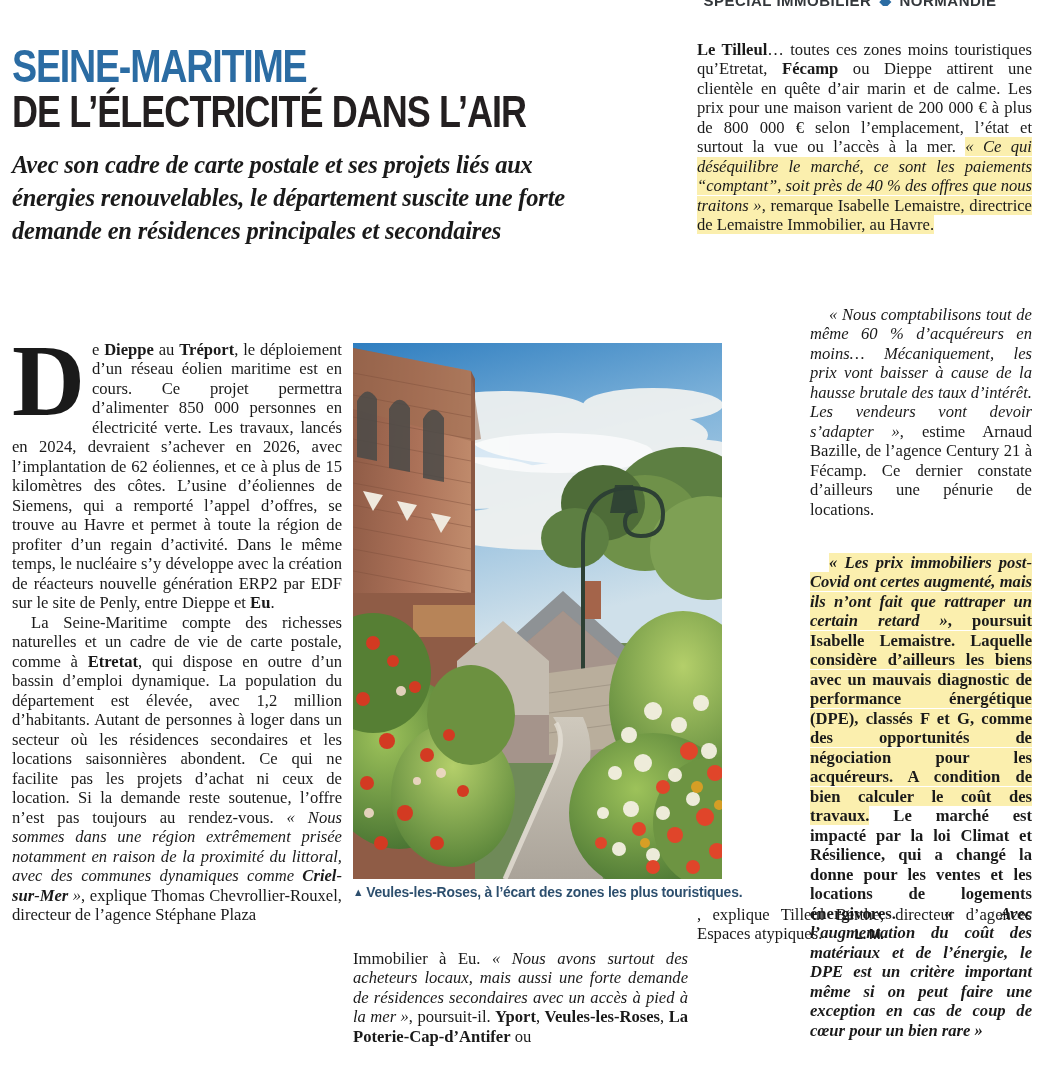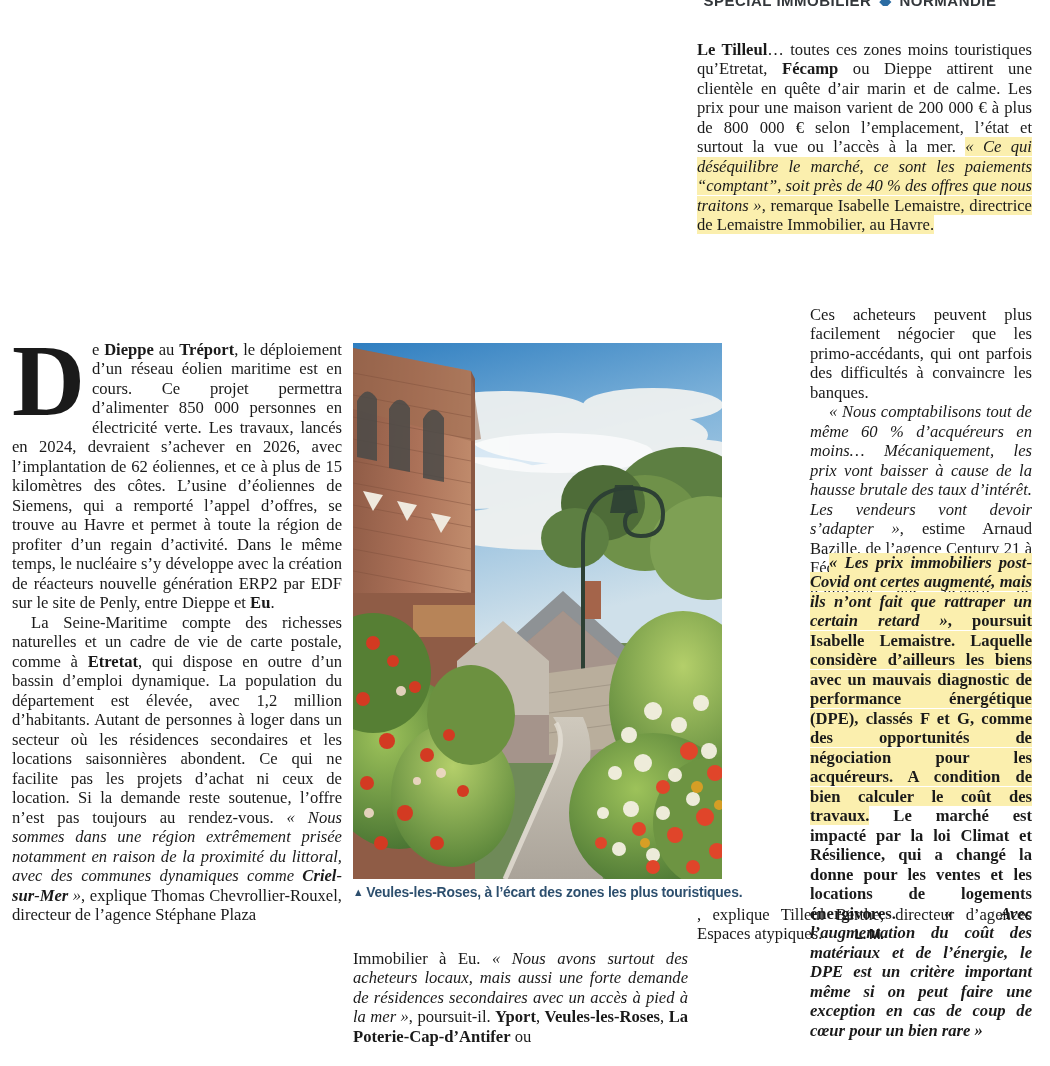--- a/index.html
+++ b/index.html
@@ -118,20 +118,25 @@
 </style>
 </head>
 <body>
 
 <div class="page">
 
   <div class="runhead">
     <span>SPÉCIAL IMMOBILIER</span><span class="sep">◆</span><span>NORMANDIE</span>
   </div>
 
+  <div class="head-wrap">
+    <div class="kicker">SEINE-MARITIME</div>
+    <div class="headline">DE L’ÉLECTRICITÉ DANS L’AIR</div>
+    <div class="standfirst">Avec son cadre de carte postale et ses projets liés aux énergies renouvelables, le département suscite une forte demande en résidences principales et secondaires</div>
+  </div>
 
   <div class="col" id="col1">
     <p class="noind">
       <span class="dropcap">D</span><span>e </span><b>Dieppe</b><span> au </span><b>Tréport</b><span>, le déploiement d’un réseau éolien maritime est en cours. Ce projet permettra d’alimenter 850 000 personnes en électricité verte. Les travaux, lancés en 2024, devraient s’achever en 2026, avec l’implantation de 62 éoliennes, et ce à plus de 15 kilomètres des côtes. L’usine d’éoliennes de Siemens, qui a remporté l’appel d’offres, se trouve au Havre et permet à toute la région de profiter d’un regain d’activité. Dans le même temps, le nucléaire s’y développe avec la création de réacteurs nouvelle génération ERP2 par EDF sur le site de Penly, entre Dieppe et </span><b>Eu</b><span>.</span>
     </p>
     <p>
       <span>La Seine-Maritime compte des richesses naturelles et un cadre de vie de carte postale, comme à </span><b>Etretat</b><span>, qui dispose en outre d’un bassin d’emploi dynamique. La population du département est élevée, avec 1,2 million d’habitants. Autant de personnes à loger dans un secteur où les résidences secondaires et les locations saisonnières abondent. Ce qui ne facilite pas les projets d’achat ni ceux de location. Si la demande reste soutenue, l’offre n’est pas toujours au rendez-vous. </span><i>« Nous sommes dans une région extrêmement prisée notamment en raison de la proximité du littoral, avec des communes dynamiques comme </i><span class="bi">Criel-sur-Mer</span><i> »</i><span>, explique Thomas Chevrollier-Rouxel, directeur de l’agence Stéphane Plaza</span>
     </p>
   </div>
 
@@ -323,23 +328,20 @@
     </p>
   </div>
 
   <div class="col" id="col3a">
     <p class="noind">
       <b>Le Tilleul</b><span>… toutes ces zones moins touristiques qu’Etretat, </span><b>Fécamp</b><span> ou Dieppe attirent une clientèle en quête d’air marin et de calme. Les prix pour une maison varient de 200 000 € à plus de 800 000 € selon l’emplacement, l’état et surtout la vue ou l’accès à la mer. </span><i class="hl">« Ce qui déséquilibre le marché, ce sont les paiements “comptant”, soit près de 40 % des offres que nous traitons »</i><span class="hl">, remarque Isabelle Lemaistre, directrice de Lemaistre Immobilier, au Havre.</span>
     </p>
   </div>
 
   <div class="col" id="col3b">
-    <p class="noind">
-      <span> Ces acheteurs peuvent plus facilement négocier que les primo-accédants, qui ont parfois des difficultés à convaincre les banques.</span>
-    </p>
     <p>
       <i>« Nous comptabilisons tout de même 60 % d’acquéreurs en moins… Mécaniquement, les prix vont baisser à cause de la hausse brutale des taux d’intérêt. Les vendeurs vont devoir s’adapter »</i><span>, estime Arnaud Bazille, de l’agence Century 21 à Fécamp. Ce dernier constate d’ailleurs une pénurie de locations.</span>
     </p>
   </div>
 
   <div class="col" id="col3c">
     <p>
       <i class="hl">« Les prix immobiliers post-Covid ont certes augmenté, mais ils n’ont fait que rattraper un certain retard »</i><span class="hl">, poursuit Isabelle Lemaistre. Laquelle considère d’ailleurs les biens avec un mauvais diagnostic de performance énergétique (DPE), classés F et G, comme des opportunités de négociation pour les acquéreurs. A condition de bien calculer le coût des travaux.</span><span> Le marché est impacté par la loi Climat et Résilience, qui a changé la donne pour les ventes et les locations de logements énergivores. </span><i>« Avec l’augmentation du coût des matériaux et de l’énergie, le DPE est un critère important même si on peut faire une exception en cas de coup de cœur pour un bien rare »</i>
     </p>
   </div>

